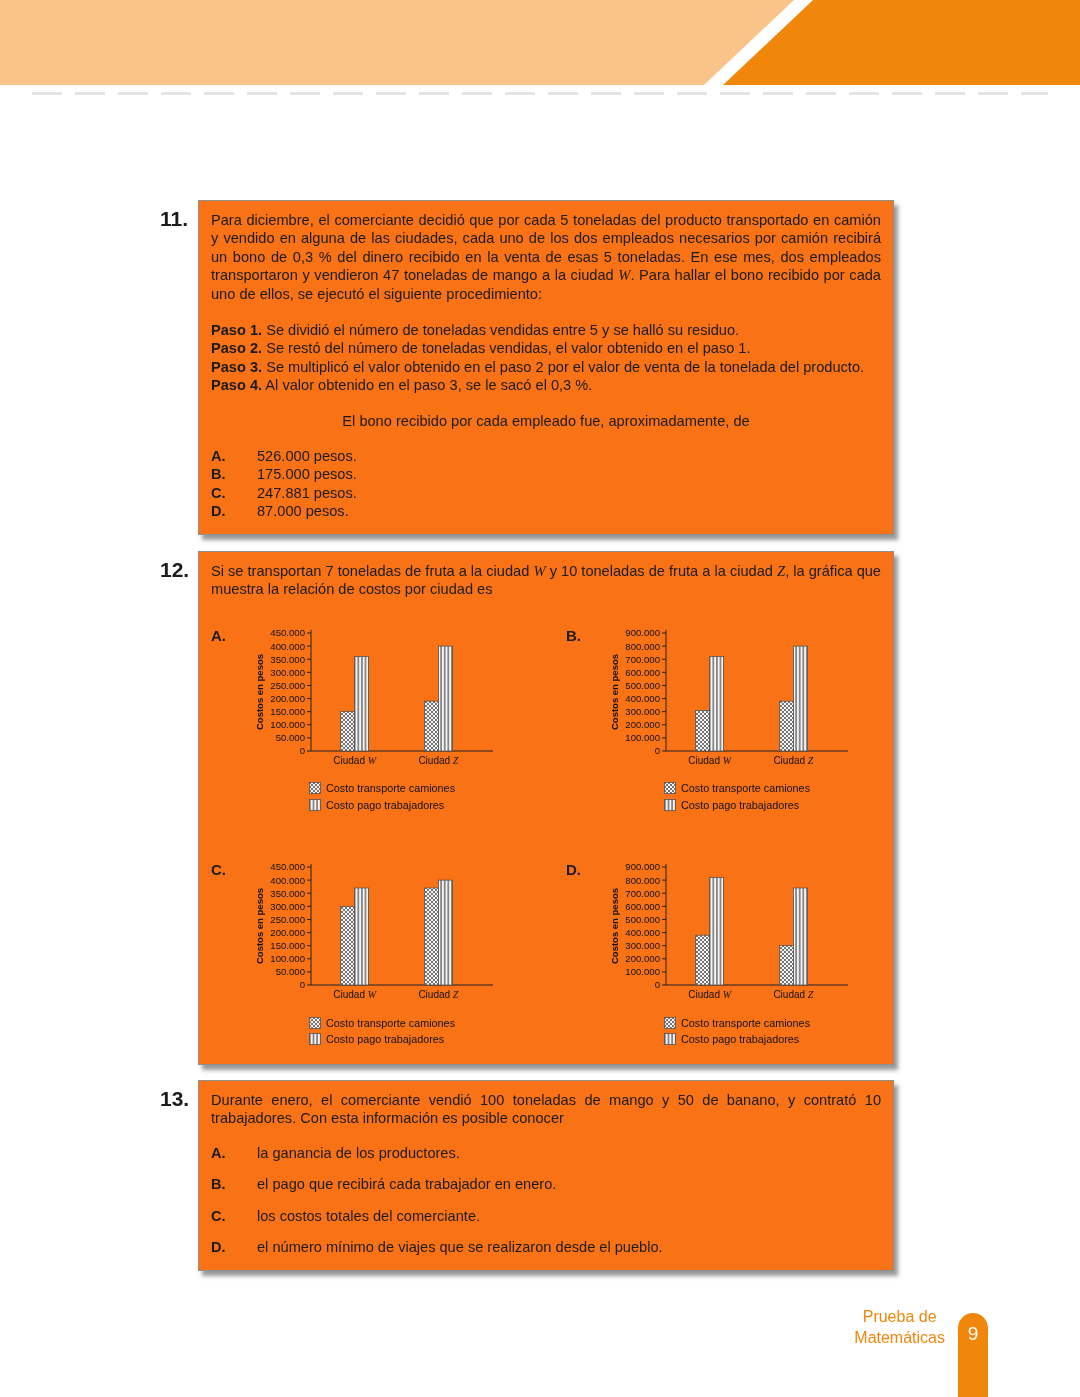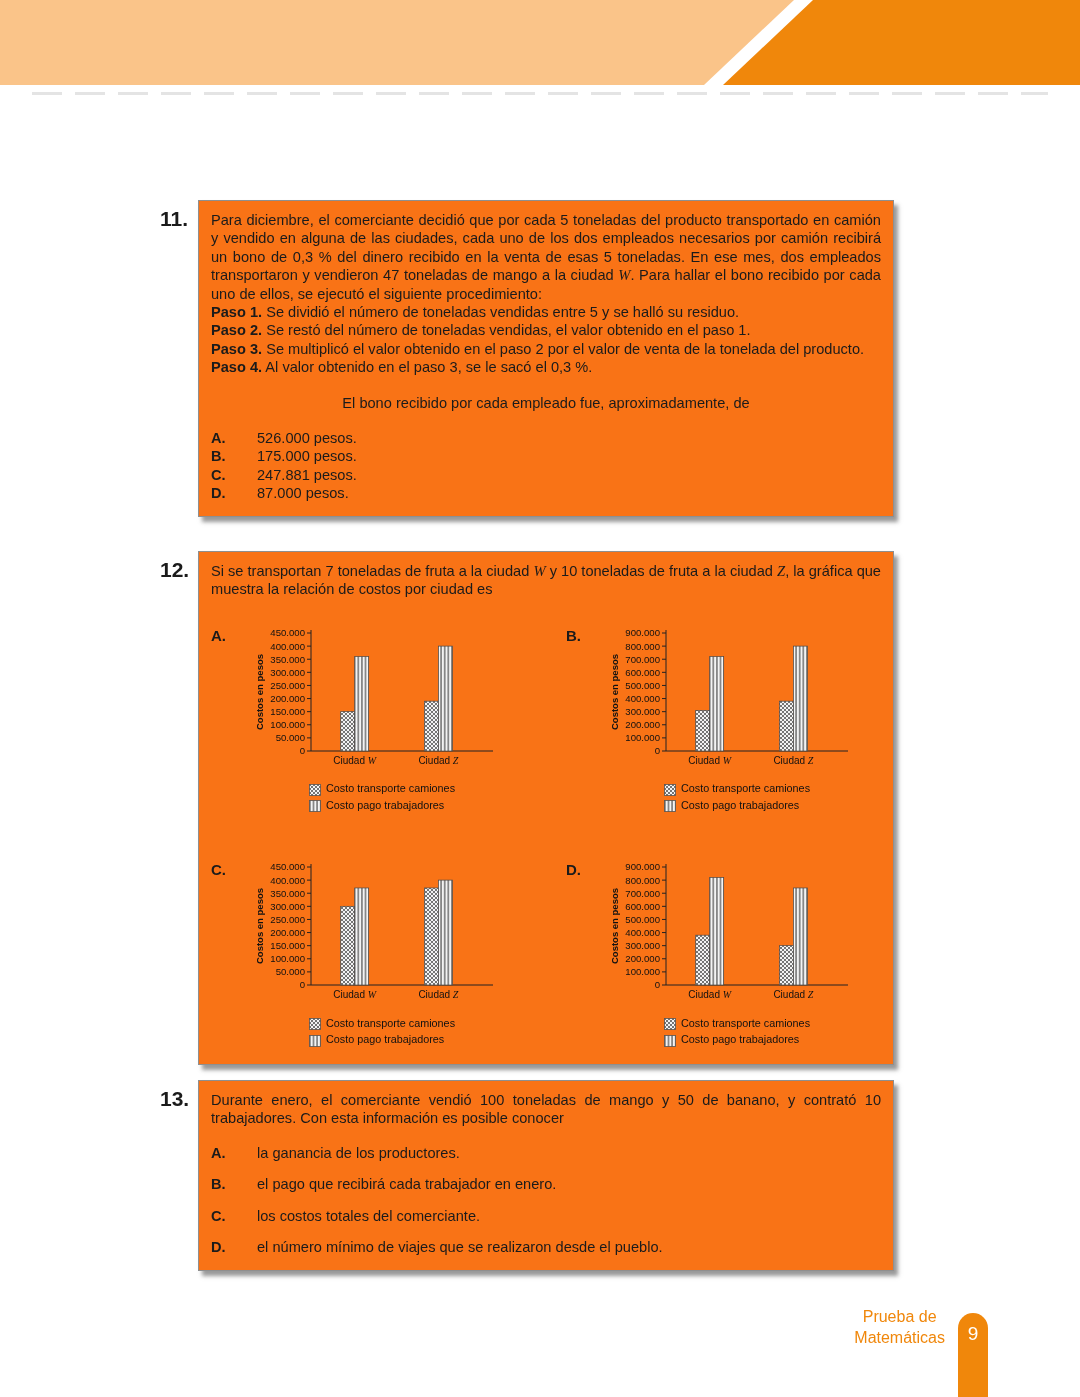--- a/index.html
+++ b/index.html
@@ -28,37 +28,37 @@
   .qwrap { position:absolute; left:198px; width:696px; }
   #q11 { top:200px; }
   #q12 { top:551px; }
   #q13 { top:1080px; }
   .qnum { position:absolute; left:-38px; top:6px; font-weight:bold; font-size:21px; }
   .qbox { background:#f97316; border:1px solid #8f8f8f; box-shadow:4px 5px 4px rgba(70,70,70,0.55);
     padding:10px 12px 14px 12px; }
   .para { text-align:justify; }
   .mvar { font-family:"Liberation Serif", serif; font-style:italic; }
 
-  .steps { }
+  .steps { margin-top:18px; }
   .step { padding-left:60px; text-indent:-60px; text-align:justify; }
   .prompt { margin-top:18px;text-align:center; }
   .options { margin-top:16px; }
   .opt { display:flex; }
   .opt-label { width:46px; font-weight:bold; flex:none; }
   #q13 .options { margin-top:16px; }
   #q13 .opt { margin-bottom:13px; }
   #q13 .opt:last-child { margin-bottom:0; }
 
   
   .chart-grid { display:grid; grid-template-columns:355px 317px; row-gap:44px; margin-top:26px; }
   .chart-cell { display:flex; align-items:flex-start; gap:6px; }
   .chart-letter { font-weight:bold; font-size:15px; width:36px; flex:none; padding-top:2px; }
   .chart-svg text { font-family:"Liberation Sans", sans-serif; }
   .legend { margin-left:56px; margin-top:3px; font-size:10.8px; color:#111; }
-  .legend-row { display:flex; align-items:flex-end; gap:5px; margin-bottom:3px; }
+  .legend-row { display:flex; align-items:flex-start; gap:5px; margin-bottom:3px; }
   .legend-row svg { flex:none; display:block; }
 
   
   .footer-label { position:absolute; right:135px; bottom:48px; text-align:center;
     color:var(--accent); font-size:16px; line-height:1.3; }
   .page-tab { position:absolute; right:92px; bottom:0; width:30px; height:84px;
     background:var(--accent); border-radius:15px 15px 0 0; color:#fff;
     display:flex; justify-content:center; align-items:flex-start; padding-top:9px;
     font-size:19px; }
 </style>

